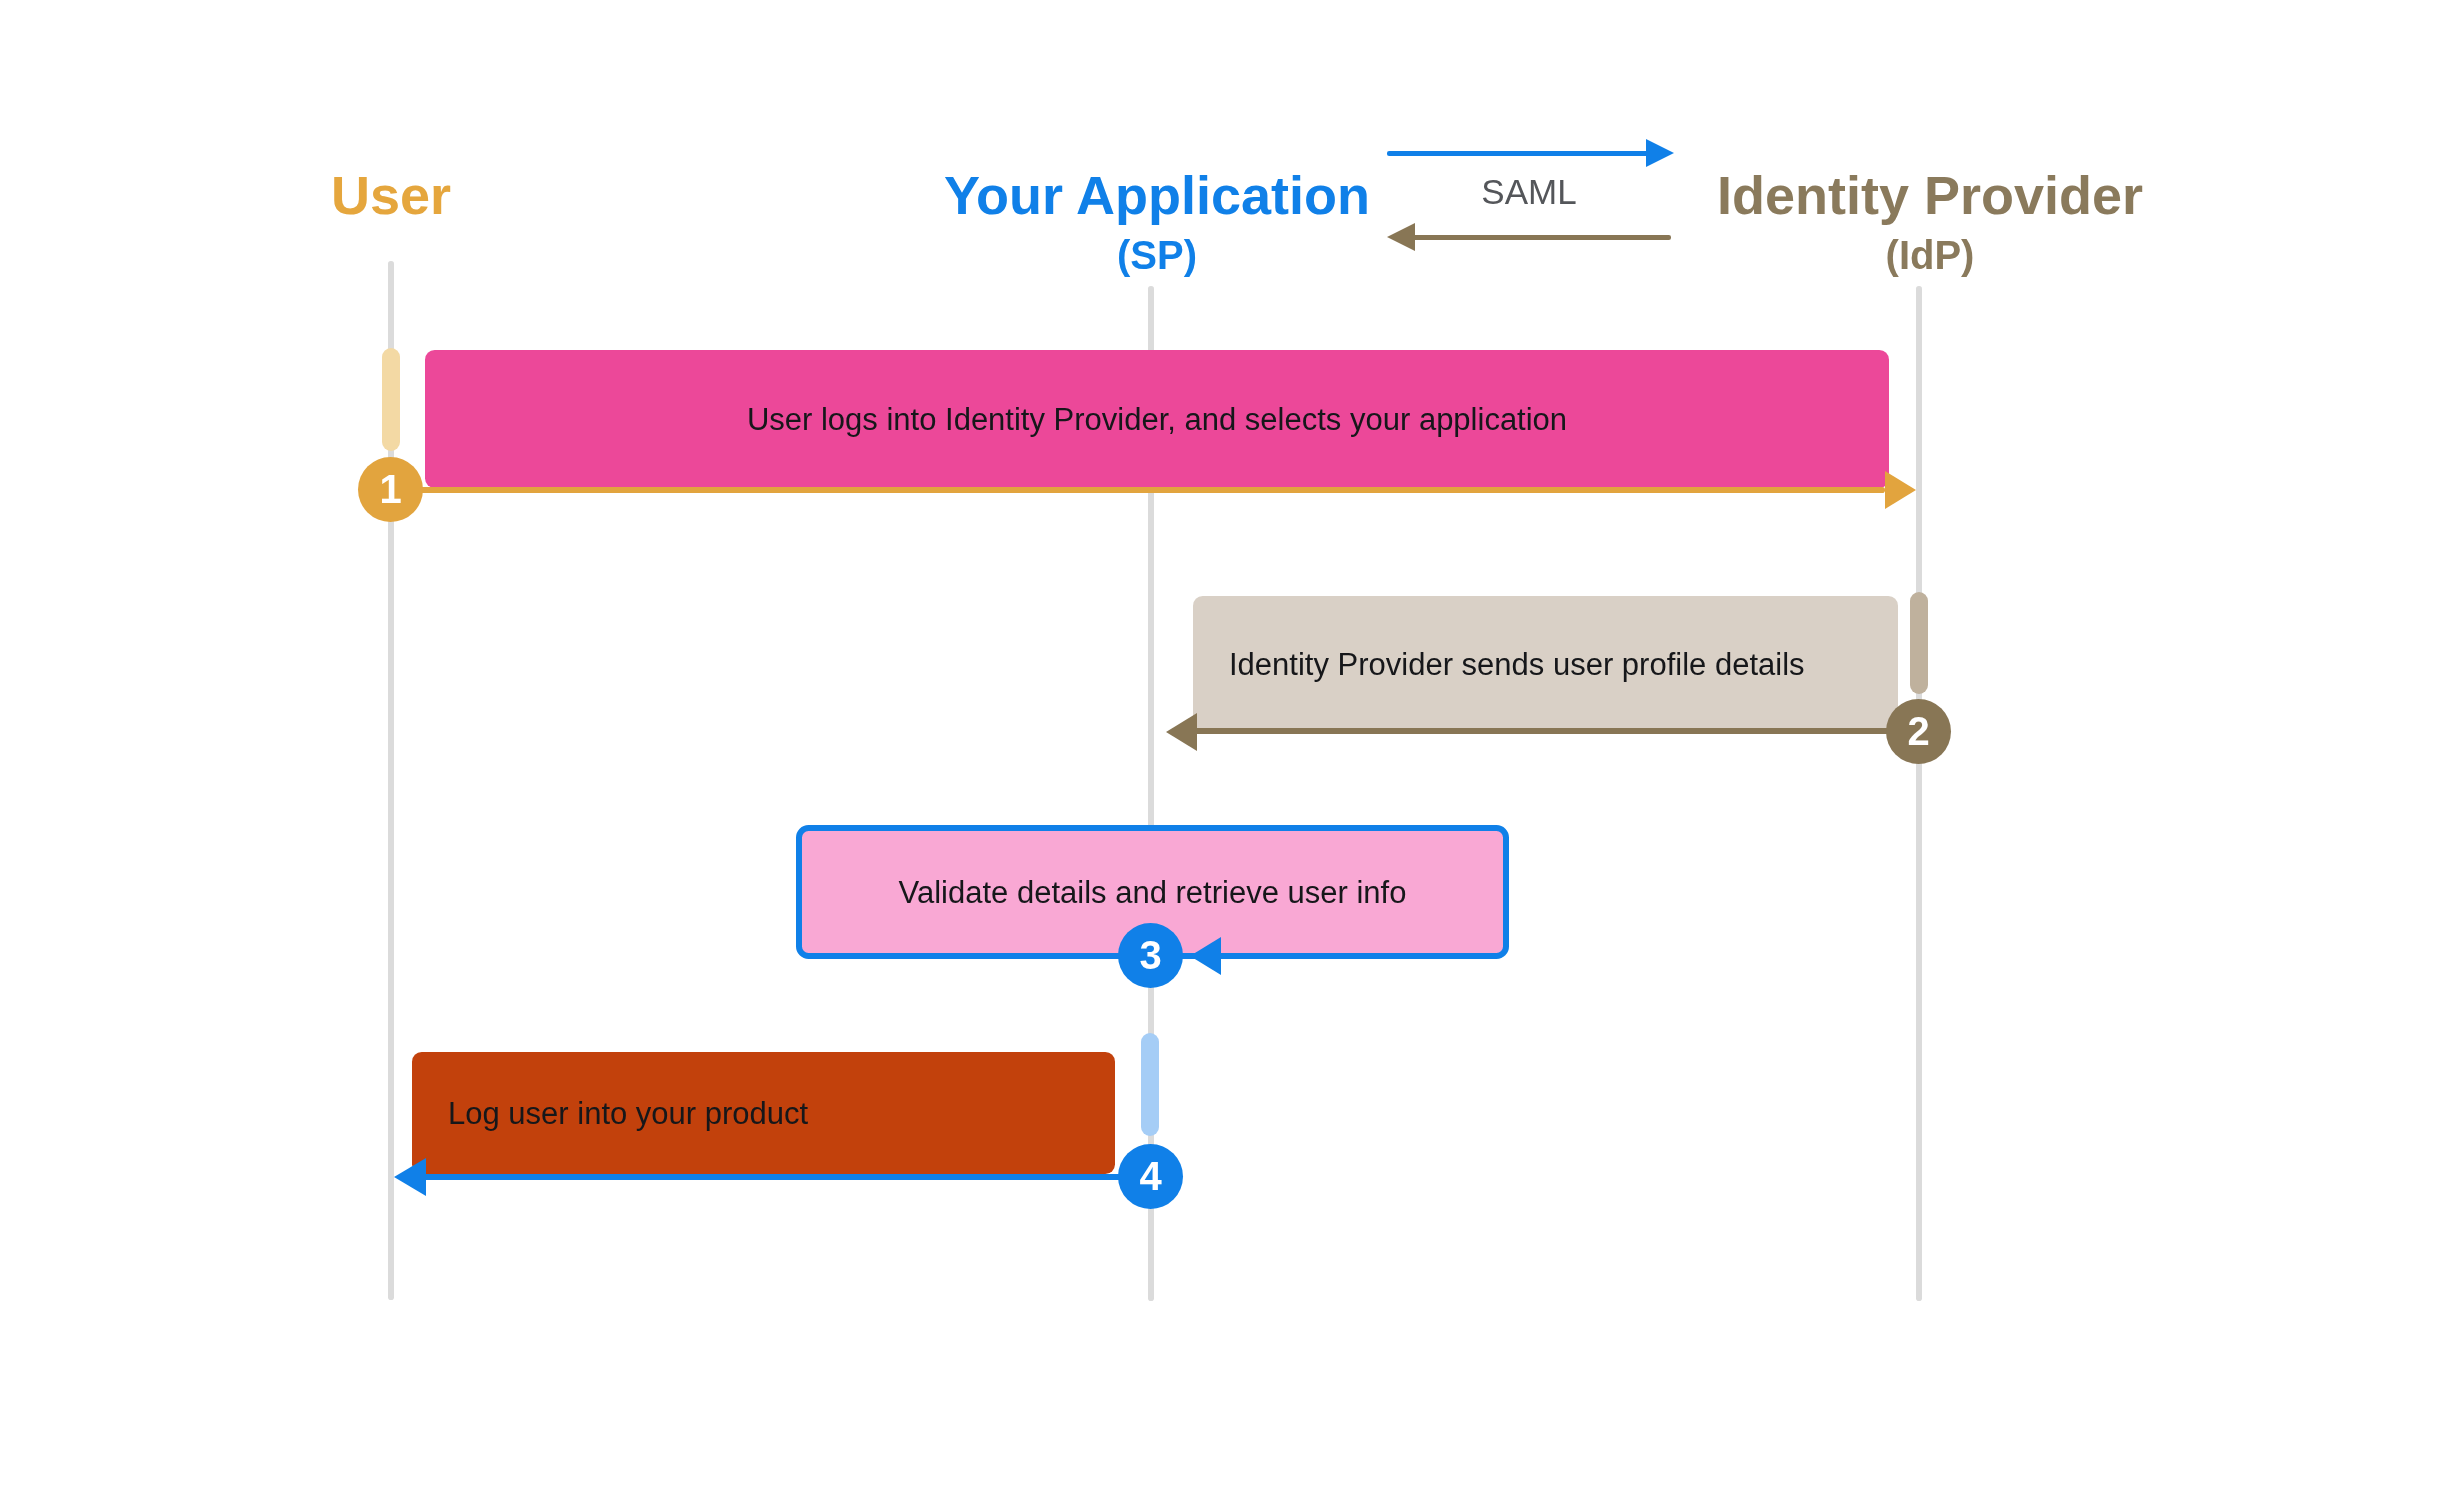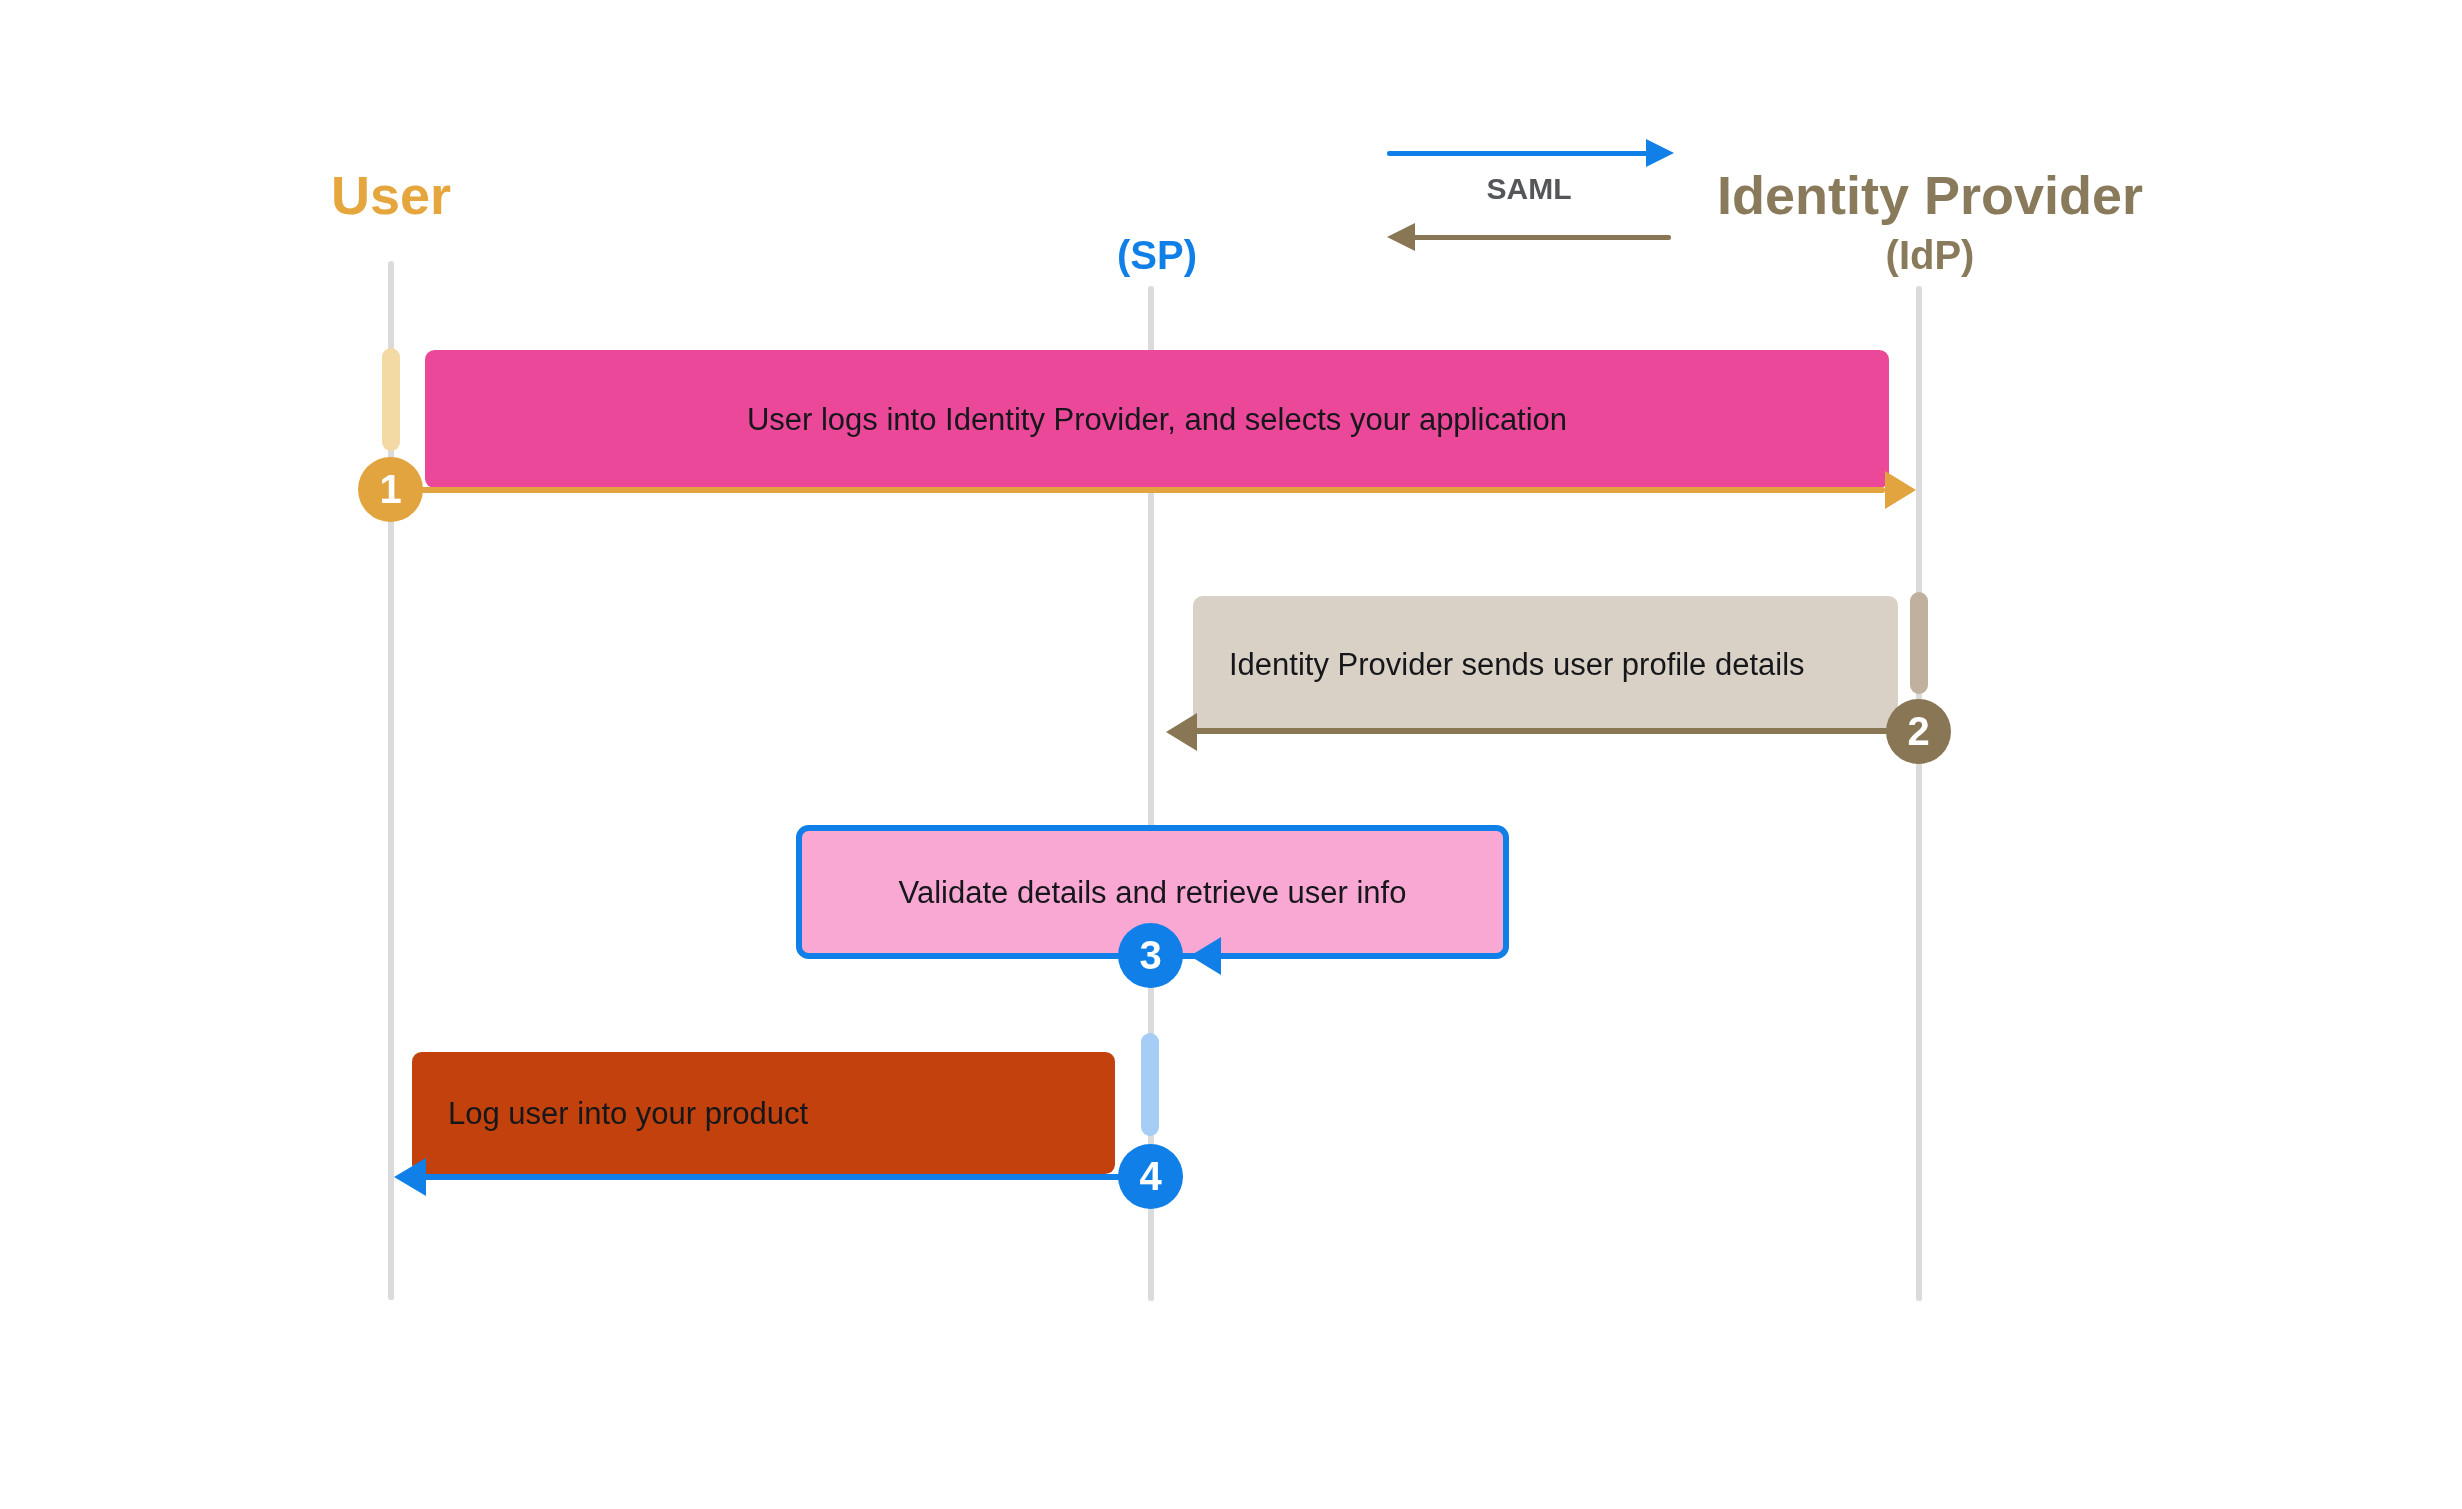--- a/index.html
+++ b/index.html
@@ -84,22 +84,22 @@
     font-weight: 600;
     display: flex;
     align-items: center;
     justify-content: center;
   }
 
   
   .saml-label {
     position: absolute;
     transform: translateX(-50%);
-    font-size: 30px;
-    font-weight: 700;
+    font-size: 35px;
+    font-weight: 400;
     color: #54565A;
     white-space: nowrap;
   }
   .legend-line { position: absolute; height: 4.9px; border-radius: 2.1px; }
   .legend-head-r {
     position: absolute; width: 0; height: 0;
     border-top: 14.6px solid transparent;
     border-bottom: 14.6px solid transparent;
     border-left: 28px solid #1080E8;
   }
@@ -114,20 +114,21 @@
 <body>
 
 <div class="stage">
 
   <div class="lifeline" style="left:388px; top:261px; height:1039px;"></div>
   <div class="lifeline" style="left:1148px; top:286px; height:1015px;"></div>
   <div class="lifeline" style="left:1916px; top:286px; height:1015px;"></div>
 
   <div class="participant-label c-amber" style="left:391px; top:164px;">User</div>
 
+  <div class="participant-label c-blue" style="left:1157px; top:164px;">Your Application</div>
   <div class="participant-sub c-blue" style="left:1157px; top:233px;">(SP)</div>
 
   <div class="participant-label c-brown" style="left:1930px; top:164px;">Identity Provider</div>
   <div class="participant-sub c-brown" style="left:1930px; top:233px;">(IdP)</div>
 
   <div class="legend-line" style="left:1387px; top:151px; width:262px; background:#1080E8;"></div>
   <div class="legend-head-r" style="left:1646px; top:139px;"></div>
 
   <div class="saml-label" style="left:1529px; top:172px;">SAML</div>
 

